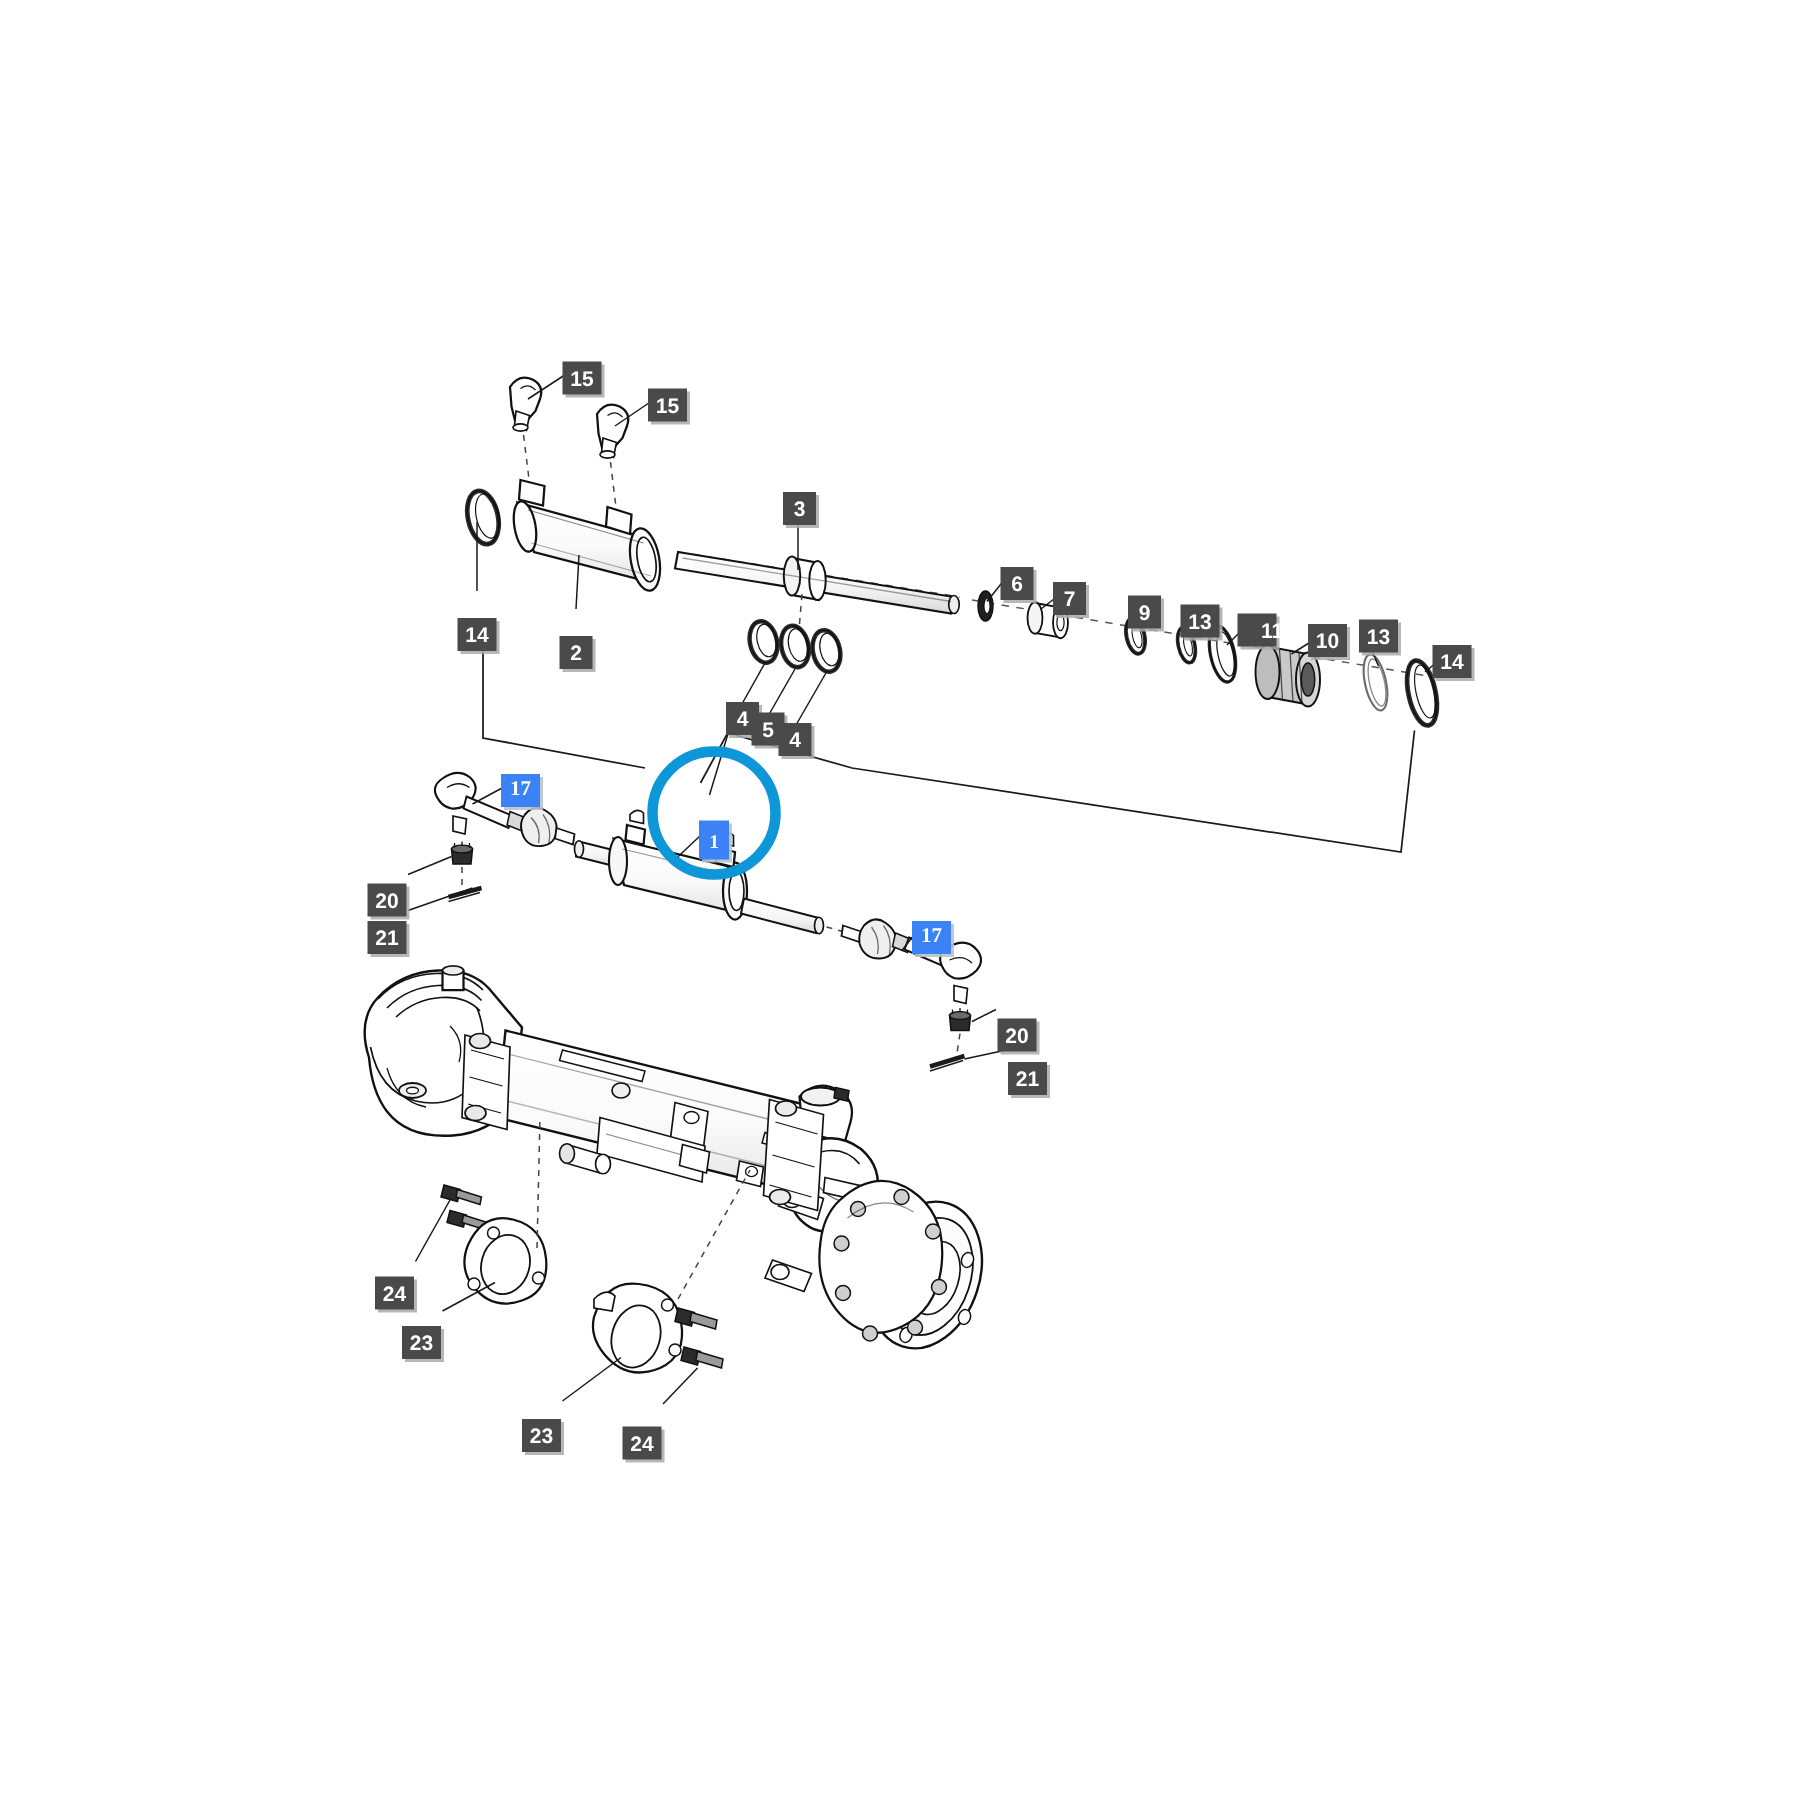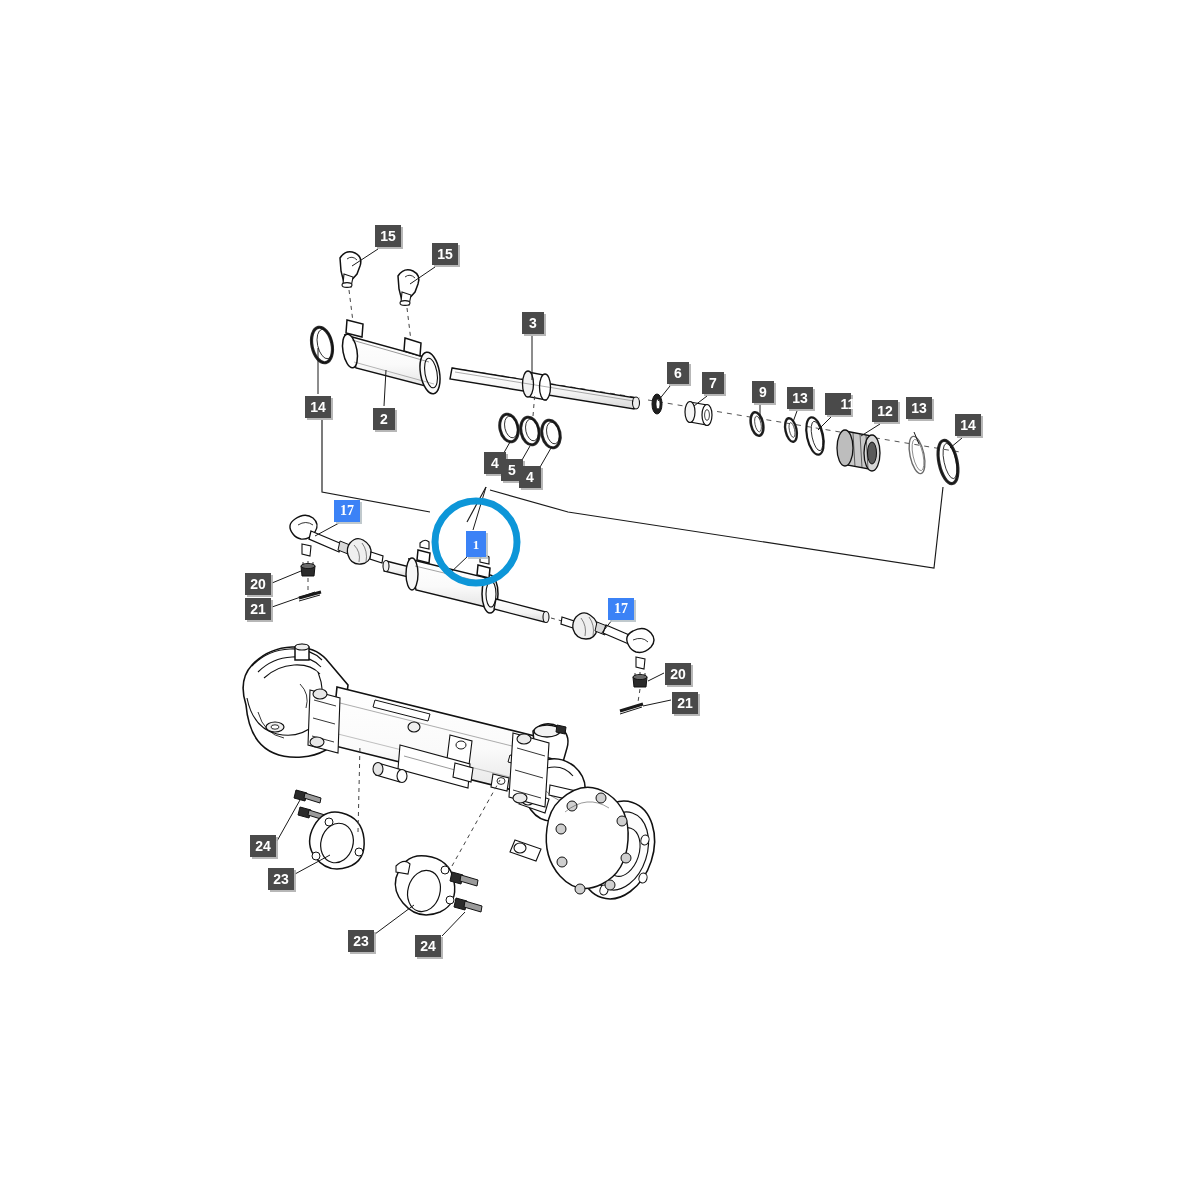--- a/index.html
+++ b/index.html
@@ -31,20 +31,21 @@
     position: absolute;
     display: flex;
     align-items: center;
     justify-content: center;
     font-family: "Liberation Sans", sans-serif;
     font-weight: bold;
     color: #ffffff;
     box-sizing: border-box;
     line-height: 1;
     user-select: none;
+    margin-top: 16px;
   }
   .callout.gray {
     background: #4a4a4a;
     box-shadow: 2px 2px 0 rgba(170,170,170,0.85);
   }
   .callout.cyan {
     background: #3b82f6;
     box-shadow: 2px 2px 0 rgba(185,195,200,0.9);
     font-family: Liberation Serif, serif;
   }
@@ -520,21 +521,21 @@
     <div class="callout gray" style="left:752px;top:381px;width:22px;height:22px;font-size:14px;">
       <span>9</span>
     </div>
     <div class="callout gray" style="left:787px;top:387px;width:26px;height:22px;font-size:14px;">
       <span>13</span>
     </div>
     <div class="callout gray" style="left:825px;top:393px;width:26px;height:22px;font-size:14px;padding-left:20px;">
       <span>11</span>
     </div>
     <div class="callout gray" style="left:872px;top:400px;width:26px;height:22px;font-size:14px;">
-      <span>12</span>
+      <span>10</span>
     </div>
     <div class="callout gray" style="left:906px;top:397px;width:26px;height:22px;font-size:14px;">
       <span>13</span>
     </div>
     <div class="callout gray" style="left:955px;top:414px;width:26px;height:22px;font-size:14px;">
       <span>14</span>
     </div>
 
     <div class="callout gray" style="left:484px;top:452px;width:22px;height:22px;font-size:14px;">
       <span>4</span>

